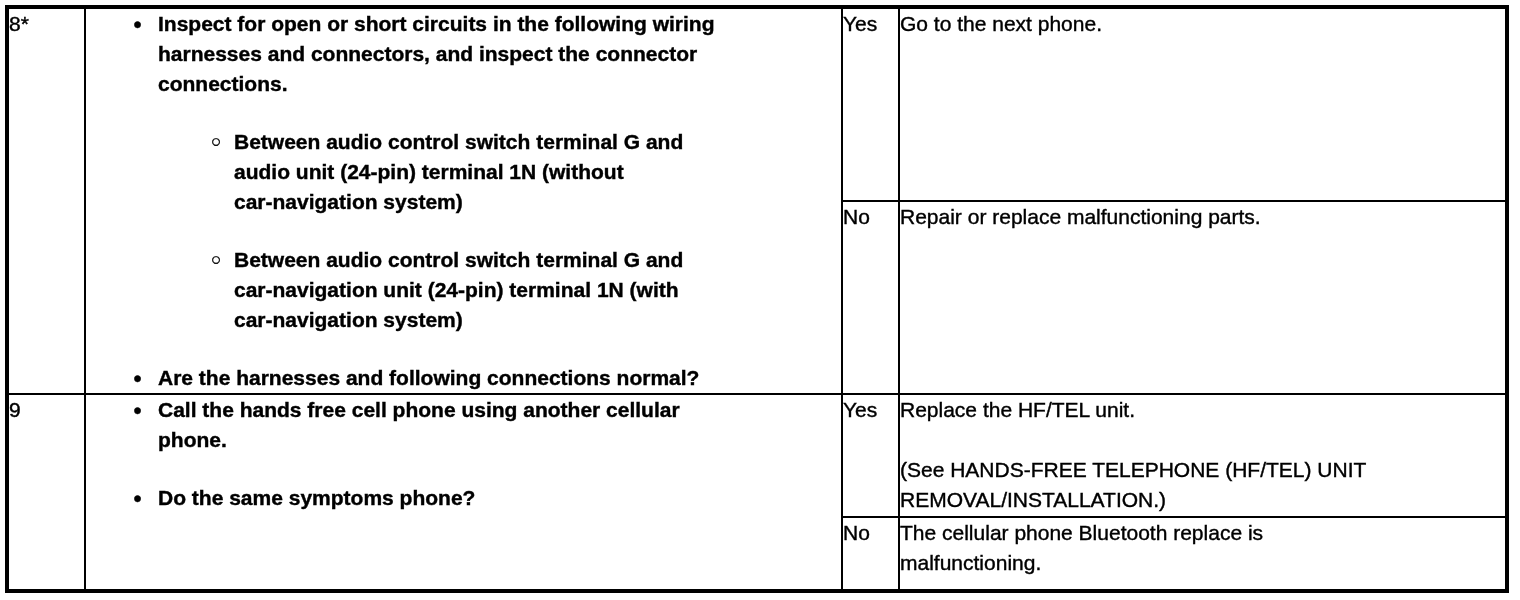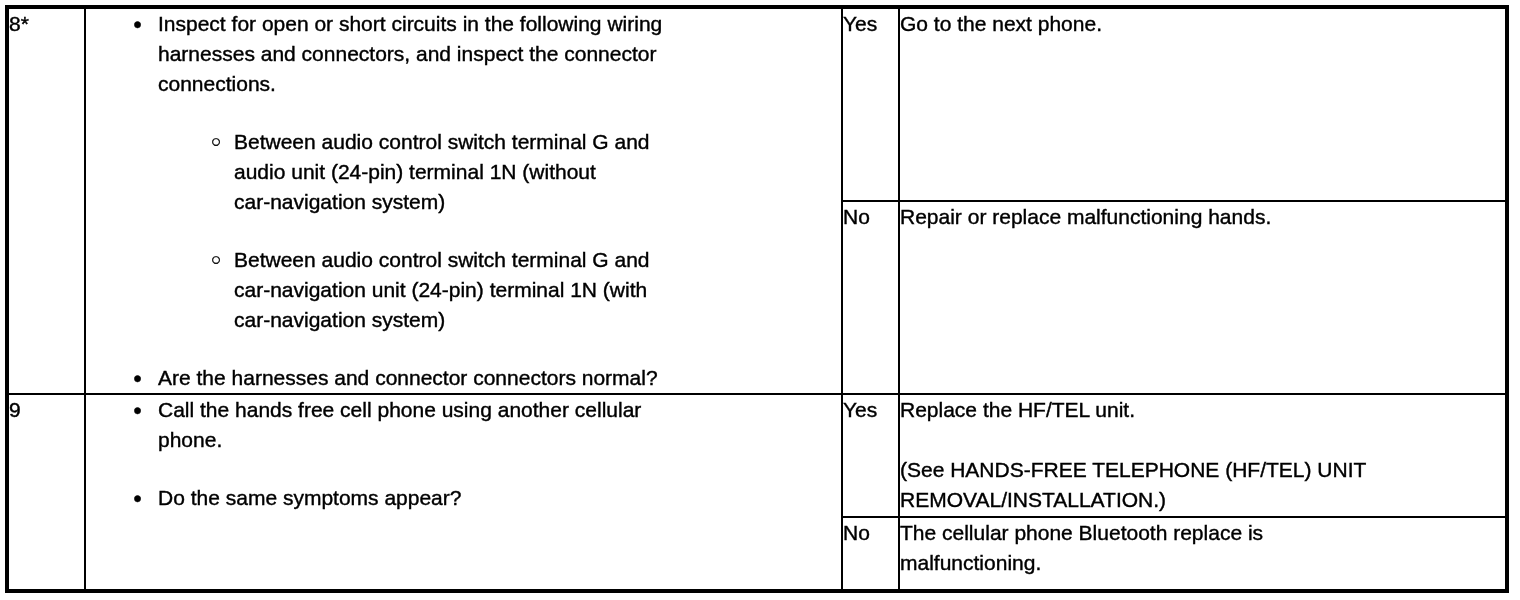--- a/index.html
+++ b/index.html
@@ -80,20 +80,21 @@
     flex: 0 0 23px;
     font-size: 17px;
     line-height: 29px;
     font-weight: bold;
   }
   .li + .li {
     margin-top: 28px;
   }
   .li .txt {
     flex: 1 1 auto;
+    font-weight: bold;
   }
 </style>
 </head>
 <body>
 
 <div class="page">
   <table class="flowchart">
     <colgroup>
       <col class="c-step">
       <col class="c-desc">
@@ -120,53 +121,53 @@
 car-navigation system)</span>
           </div>
           <div class="li sub">
             <span class="bullet">○</span>
             <span class="txt pre">Between audio control switch terminal G and
 car-navigation unit (24-pin) terminal 1N (with
 car-navigation system)</span>
           </div>
           <div class="li main">
             <span class="bullet">●</span>
-            <span class="txt pre">Are the harnesses and connector connectors normal?</span>
+            <span class="txt pre">Are the harnesses and following connections normal?</span>
           </div>
         </td>
         <td class="answer-cell">
           <span>Yes</span>
         </td>
         <td class="action-cell">
           <span class="pre">Go to the next phone.</span>
         </td>
       </tr>
 
       <tr class="r-8no">
         <td class="answer-cell">
           <span>No</span>
         </td>
         <td class="action-cell">
-          <span class="pre">Repair or replace malfunctioning hands.</span>
+          <span class="pre">Repair or replace malfunctioning parts.</span>
         </td>
       </tr>
 
       <tr class="r-9yes">
         <td class="step-cell" rowspan="2">
           <span>9</span>
         </td>
         <td class="desc-cell" rowspan="2">
           <div class="li main">
             <span class="bullet">●</span>
             <span class="txt pre">Call the hands free cell phone using another cellular
 phone.</span>
           </div>
           <div class="li main">
             <span class="bullet">●</span>
-            <span class="txt pre">Do the same symptoms appear?</span>
+            <span class="txt pre">Do the same symptoms phone?</span>
           </div>
         </td>
         <td class="answer-cell">
           <span>Yes</span>
         </td>
         <td class="action-cell">
           <span class="pre">Replace the HF/TEL unit.
 
 (See HANDS-FREE TELEPHONE (HF/TEL) UNIT
 REMOVAL/INSTALLATION.)</span>

